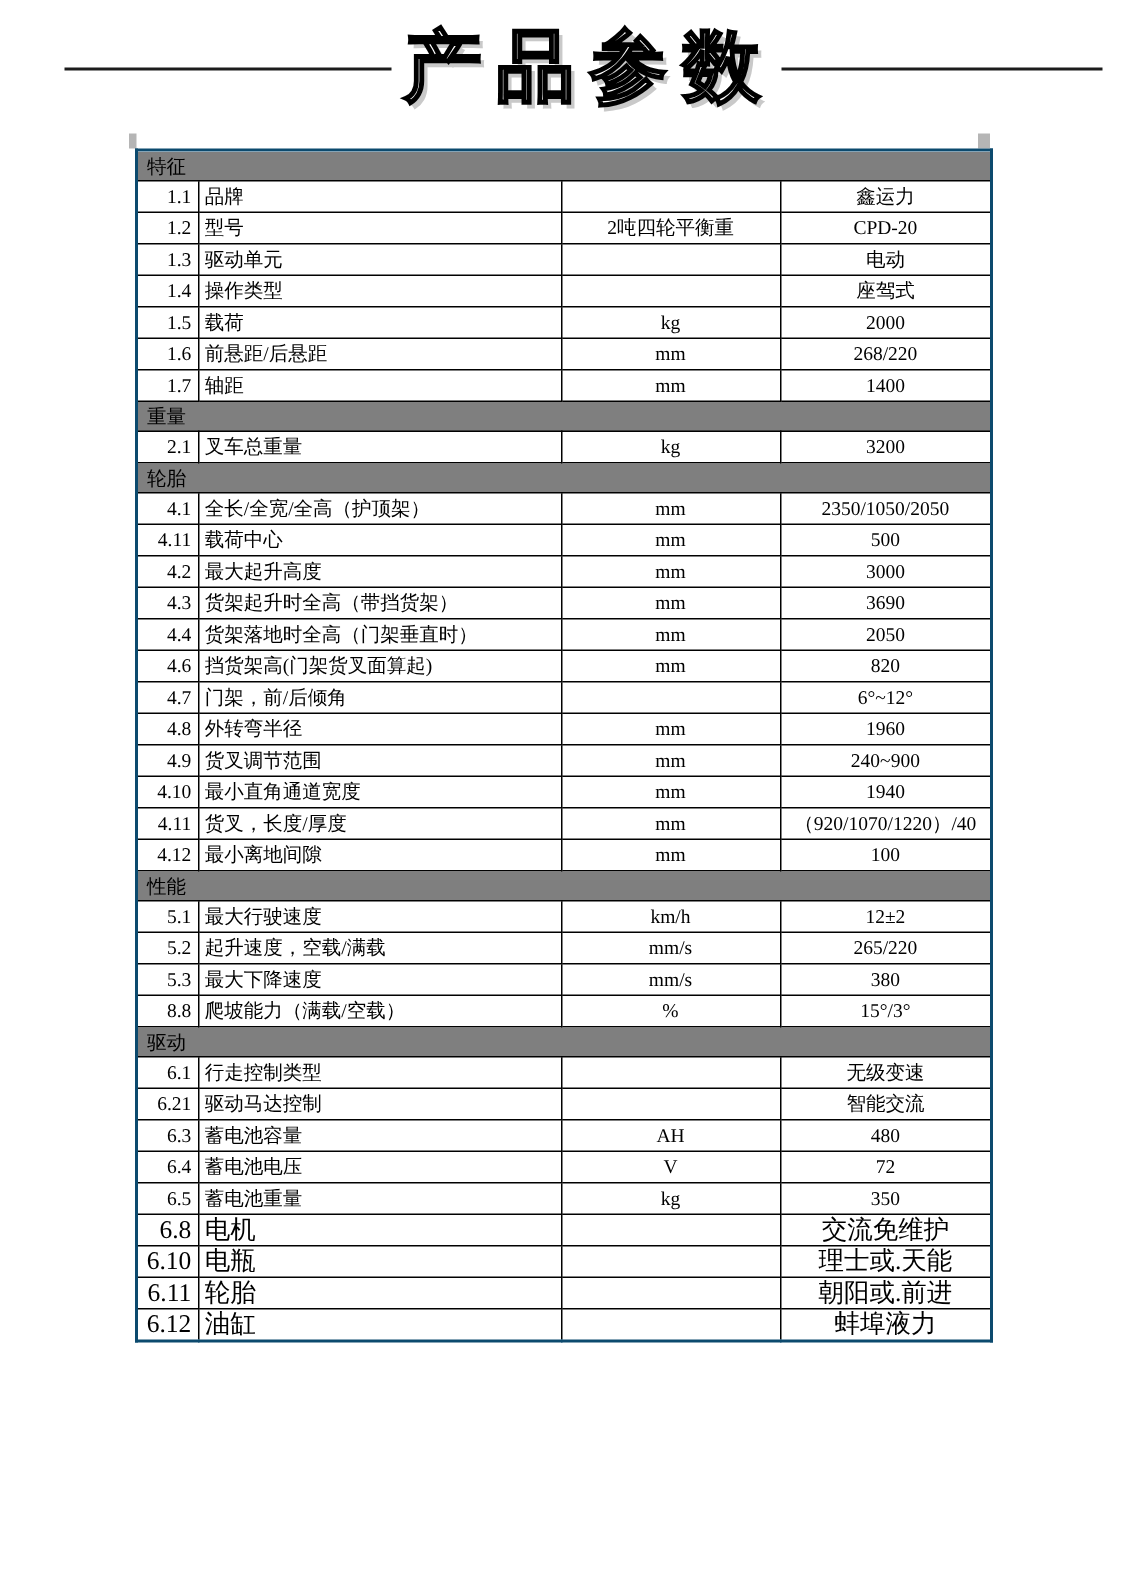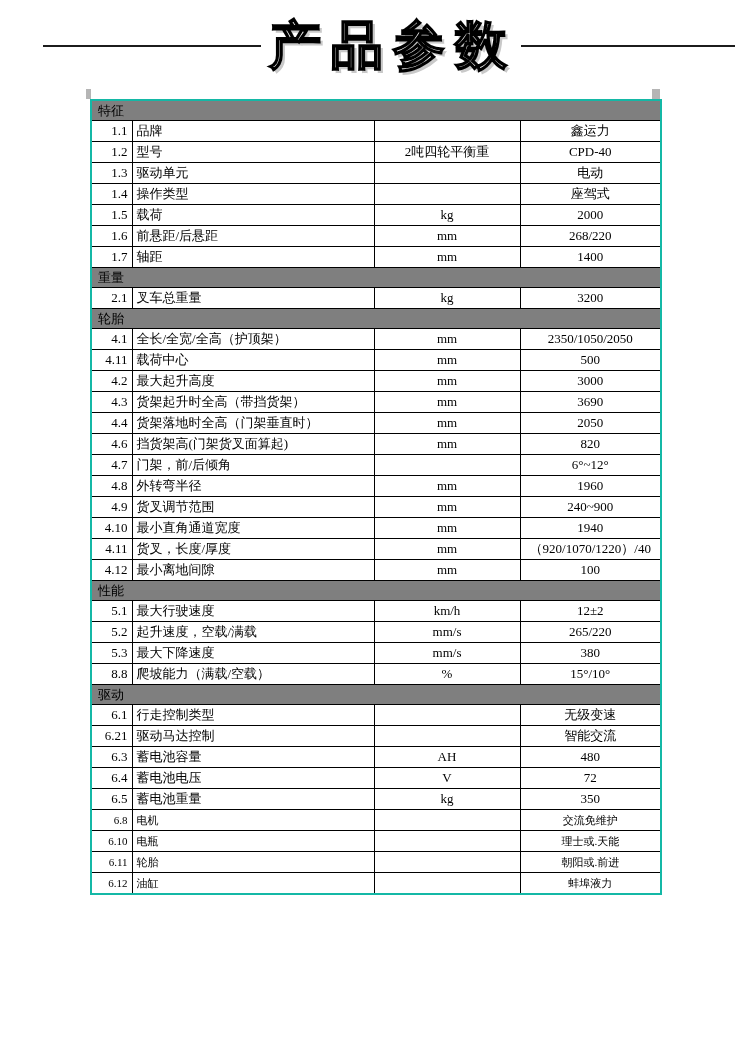--- a/index.html
+++ b/index.html
@@ -50,21 +50,21 @@
   .corner-mark.right { left: 652px; top: 87px; width: 8px; height: 10px; }
 
   
   table.spec {
     position: absolute;
     left: 90px;
     top: 97px;
     width: 570px;
     border-collapse: collapse;
     table-layout: fixed;
-    border: 2px solid #14b8a6;
+    border: 2px solid #0c4a6e;
     font-size: 13px;
   }
   table.spec td {
     border: 1px solid #000000;
     height: 20px;
     line-height: 20px;
     padding: 0 4px;
     white-space: nowrap;
     overflow: hidden;
   }
@@ -74,21 +74,21 @@
   td.value { text-align: center; }
   tr.section-row td {
     background: #7f7f7f;
     color: #000000;
     text-align: left;
     padding-left: 6px;
     font-size: 13px;
     height: 19px;
     line-height: 19px;
   }
-  tr.small td { font-size: 11px; }
+  tr.small td { font-size: 17px; }
 </style>
 </head>
 <body>
 
 <div class="page">
 
   <div class="header">
     <div class="rule rule-left"></div>
     <div class="title-text">产品参数</div>
     <div class="rule rule-right"></div>
@@ -111,21 +111,21 @@
         <tr>
           <td class="no">1.1</td>
           <td class="label">品牌</td>
           <td class="unit"></td>
           <td class="value">鑫运力</td>
         </tr>
         <tr>
           <td class="no">1.2</td>
           <td class="label">型号</td>
           <td class="unit">2吨四轮平衡重</td>
-          <td class="value">CPD-40</td>
+          <td class="value">CPD-20</td>
         </tr>
         <tr>
           <td class="no">1.3</td>
           <td class="label">驱动单元</td>
           <td class="unit"></td>
           <td class="value">电动</td>
         </tr>
         <tr>
           <td class="no">1.4</td>
           <td class="label">操作类型</td>
@@ -252,21 +252,21 @@
         <tr>
           <td class="no">5.3</td>
           <td class="label">最大下降速度</td>
           <td class="unit">mm/s</td>
           <td class="value">380</td>
         </tr>
         <tr>
           <td class="no">8.8</td>
           <td class="label">爬坡能力（满载/空载）</td>
           <td class="unit">%</td>
-          <td class="value">15°/10°</td>
+          <td class="value">15°/3°</td>
         </tr>
         <tr class="section-row">
           <td colspan="4">驱动</td>
         </tr>
         <tr>
           <td class="no">6.1</td>
           <td class="label">行走控制类型</td>
           <td class="unit"></td>
           <td class="value">无级变速</td>
         </tr>

